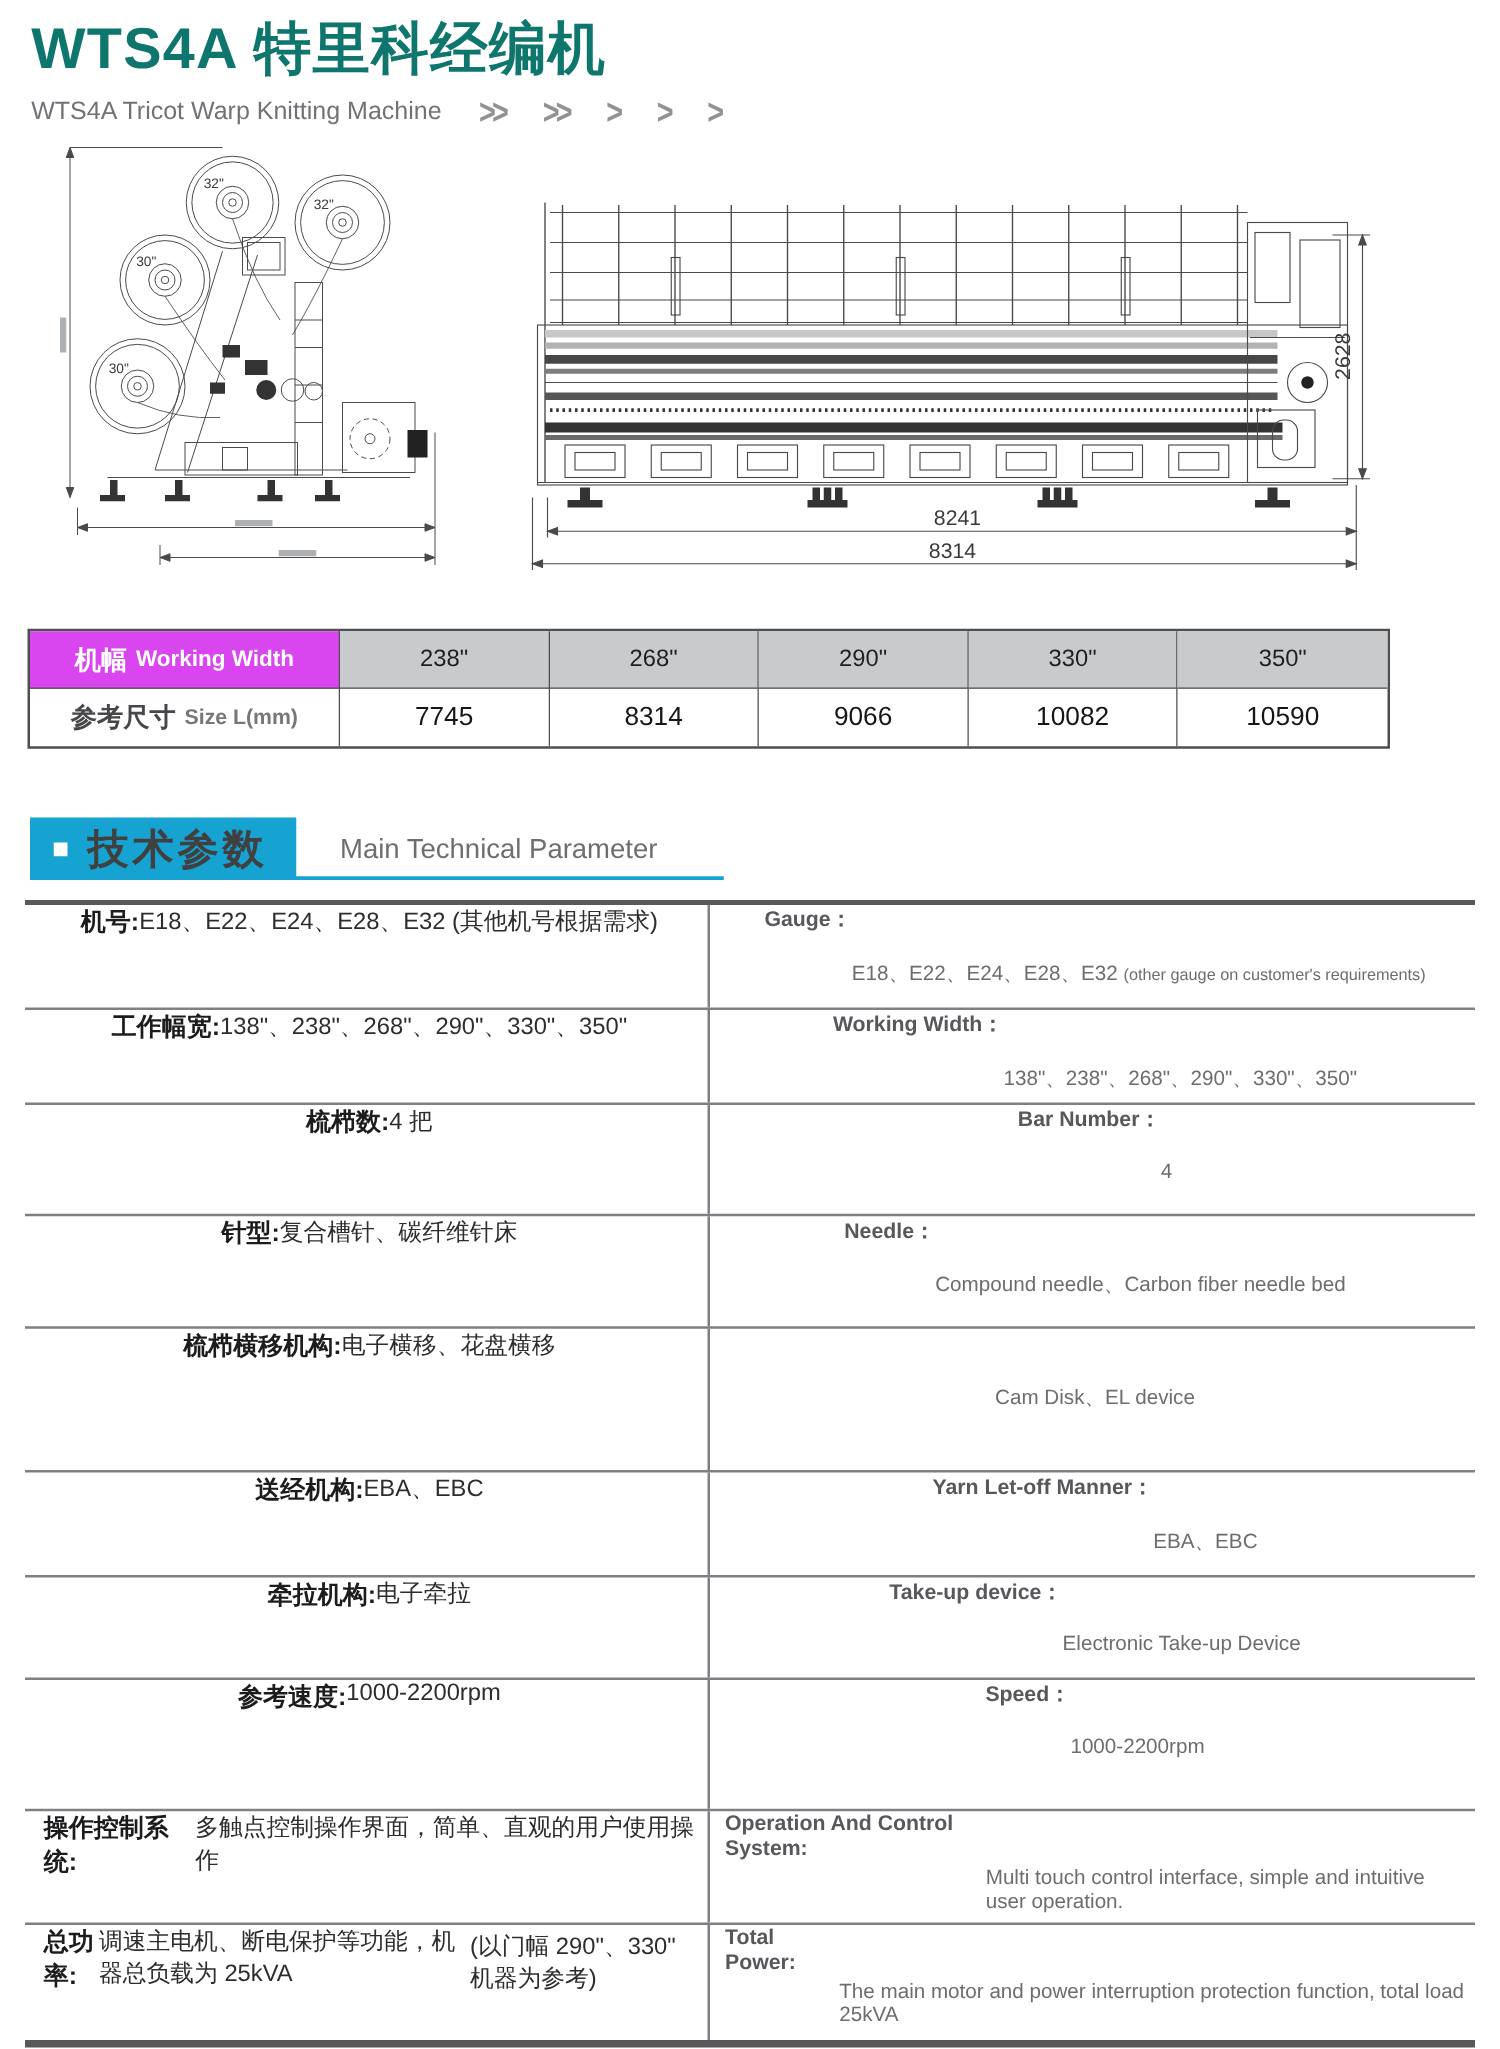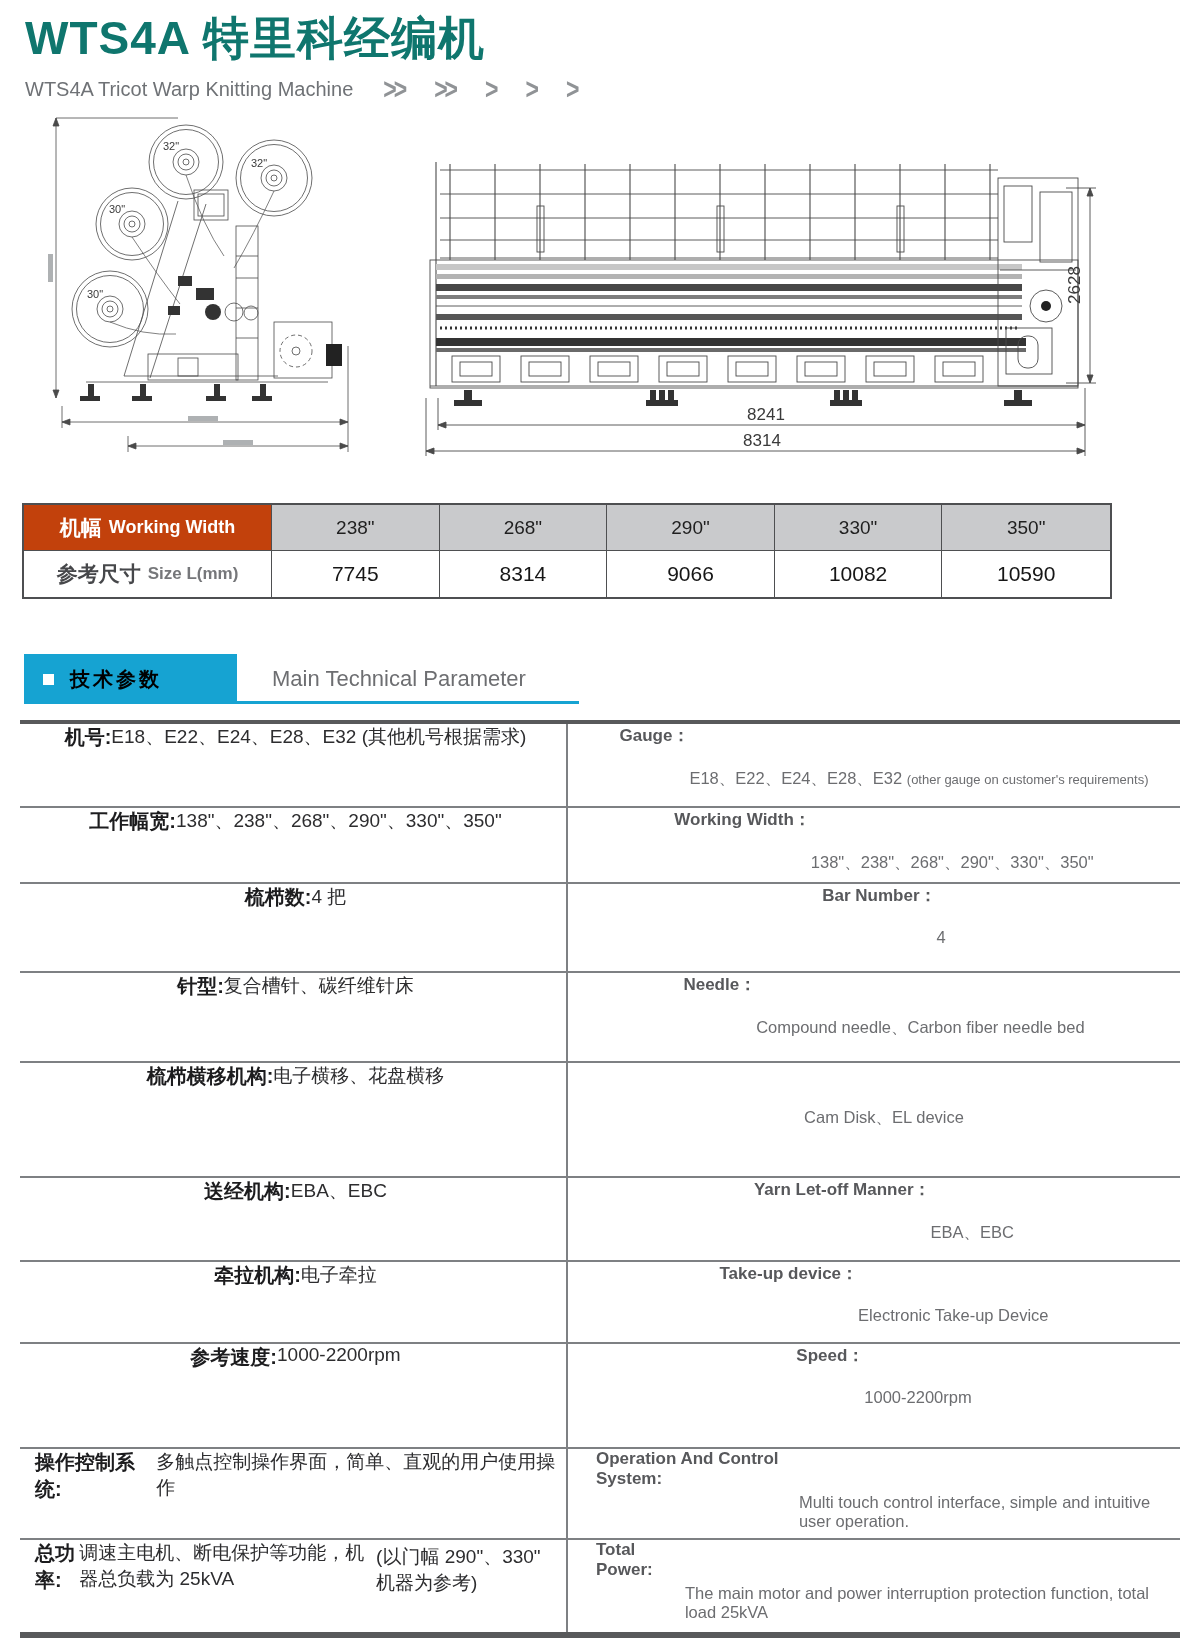--- a/index.html
+++ b/index.html
@@ -20,44 +20,44 @@
   .draw svg text { font-family:"Liberation Sans","DejaVu Sans",sans-serif; fill:#3a3a3a; }
 
   
   .size-table { position:absolute; left:22px; top:503px; width:1090px;
                 border:2px solid #4e4f51; display:grid;
                 grid-template-columns:248px repeat(5,1fr); }
   .size-table > div { border-right:1px solid #4e4f51; border-bottom:1px solid #4e4f51;
                       height:46px; display:flex; align-items:center; justify-content:center; }
   .size-table > div:nth-child(6n) { border-right:none; }
   .size-table > div:nth-child(n+7) { border-bottom:none; }
-  .st-head-label { background:#c2410c; }
+  .st-head-label { background:#d946ef; }
   .st-head-label .zh { color:#fff; font-weight:bold; font-size:21px; margin-right:7px; }
   .st-head-label .en { color:#fff; font-weight:bold; font-size:18px; }
   .st-head { background:#c9cacc; font-size:19px; color:#1f1f1f; }
   .st-rowlabel .zh { color:#46474a; font-weight:bold; font-size:21px; margin-right:7px; }
   .st-rowlabel .en { color:#76777a; font-weight:bold; font-size:17px;text-align:center; }
   .st-val { font-size:21px; color:#161616; }
 
   
   .sec-underline { position:absolute; left:24px; top:701px; width:555px; height:3px; background:#16a3d2; }
   .sec-box { position:absolute; left:24px; top:654px; width:213px; height:50px; background:#16a3d2;
              display:flex; align-items:center; }
   .sec-bullet { width:11px; height:11px; background:#fff; margin:0 16px 0 19px; }
-  .sec-title-cn { color:#000000; font-weight:bold; font-size:20px; letter-spacing:3px; }
+  .sec-title-cn { color:#404040; font-weight:bold; font-size:33px; letter-spacing:3px; }
   .sec-title-en { position:absolute; left:272px; top:666px; font-size:22px; color:#6d6e71; }
 
   
   .spec { position:absolute; left:20px; top:720px; width:1160px;
           border-top:4px solid #58595b; border-bottom:6px solid #58595b; }
   .spec-row { display:grid; grid-template-columns:548px 612px; border-bottom:2px solid #7e8083; }
   .spec-row:last-child { border-bottom:none; }
   .cell { display:flex; flex-direction:row; justify-content:center; }
   .cell-cn { border-right:2px solid #7e8083; padding-left:15px; padding-right:10px; }
-  .cell-en { padding-left:28px; padding-right:8px; }
+  .cell-en { padding-left:12px; padding-right:8px; }
   .label-cn { font-size:20px; font-weight:bold; color:#1c1c1e; margin-bottom:7px; }
   .value-cn { font-size:19px; color:#2d2d2f; }
   .value-cn2 { font-size:19px; color:#2d2d2f; padding-left:5px; margin-top:4px; }
   .label-en { font-size:17px; font-weight:bold; color:#57585b; margin-bottom:9px; }
   .value-en { font-size:16.5px; color:#6c6d70;margin-top:44px; }
   .note-en { font-size:13px; color:#6c6d70; }
 </style>
 </head>
 <body>
 

